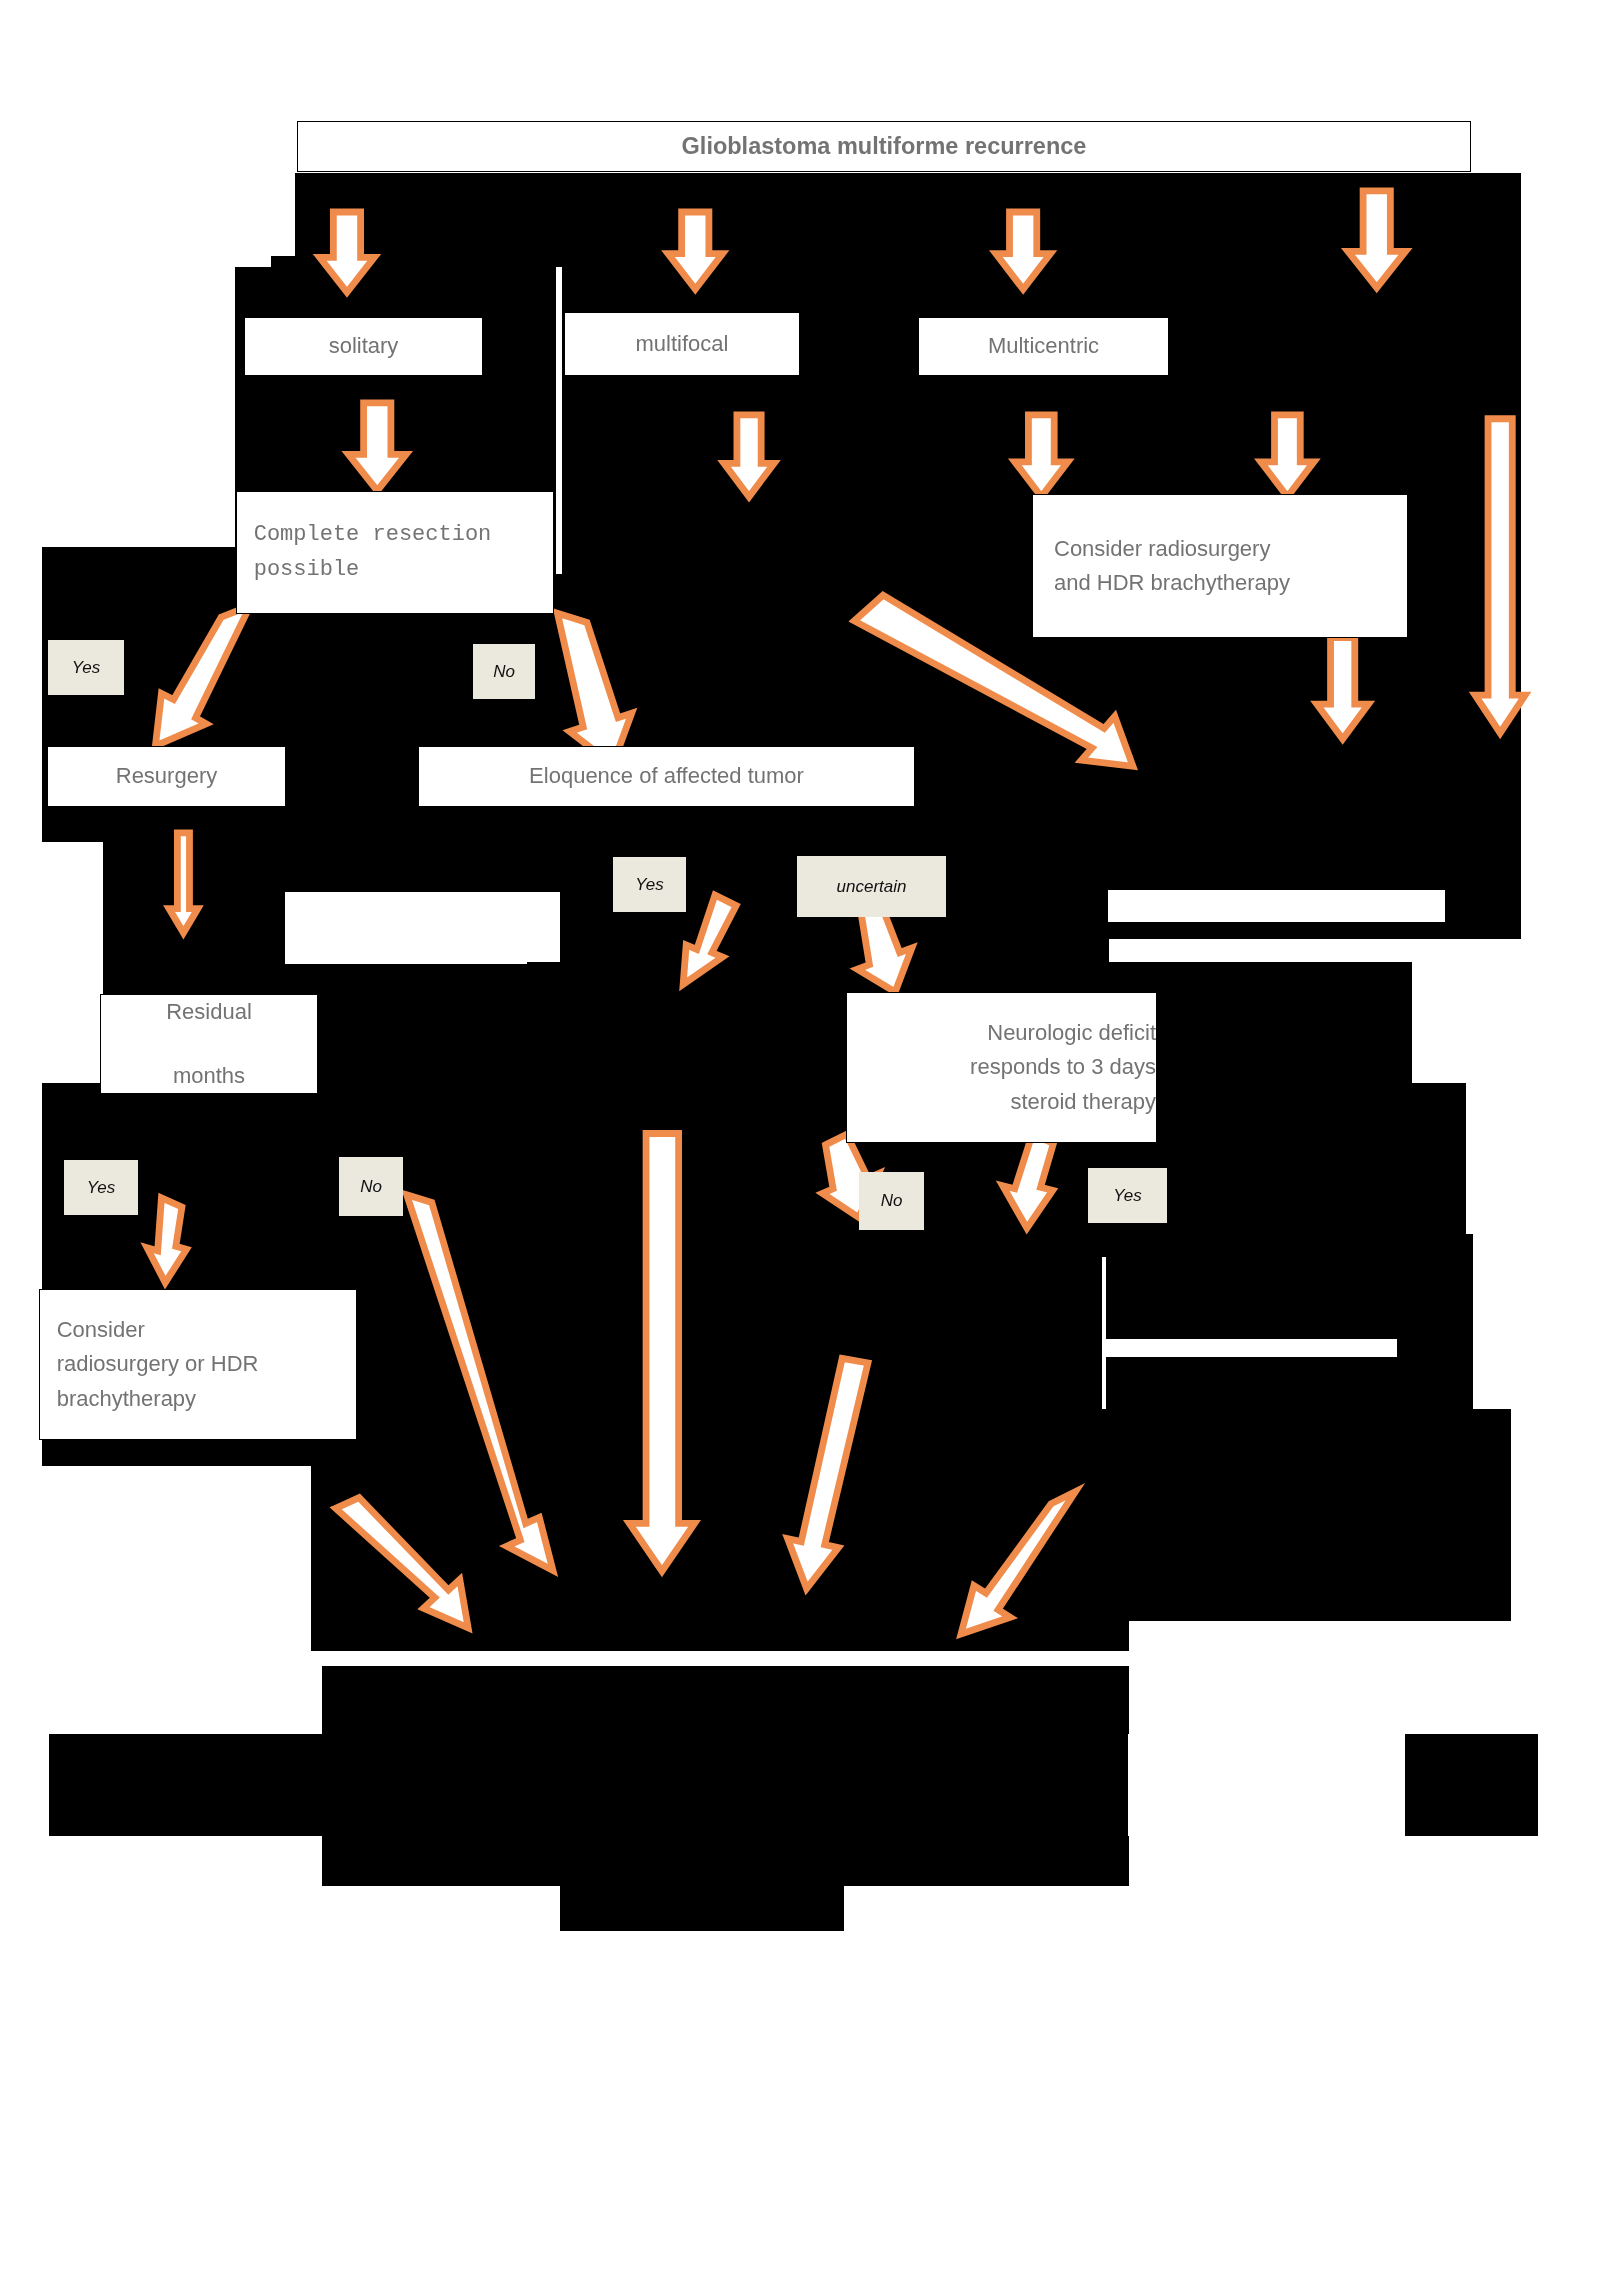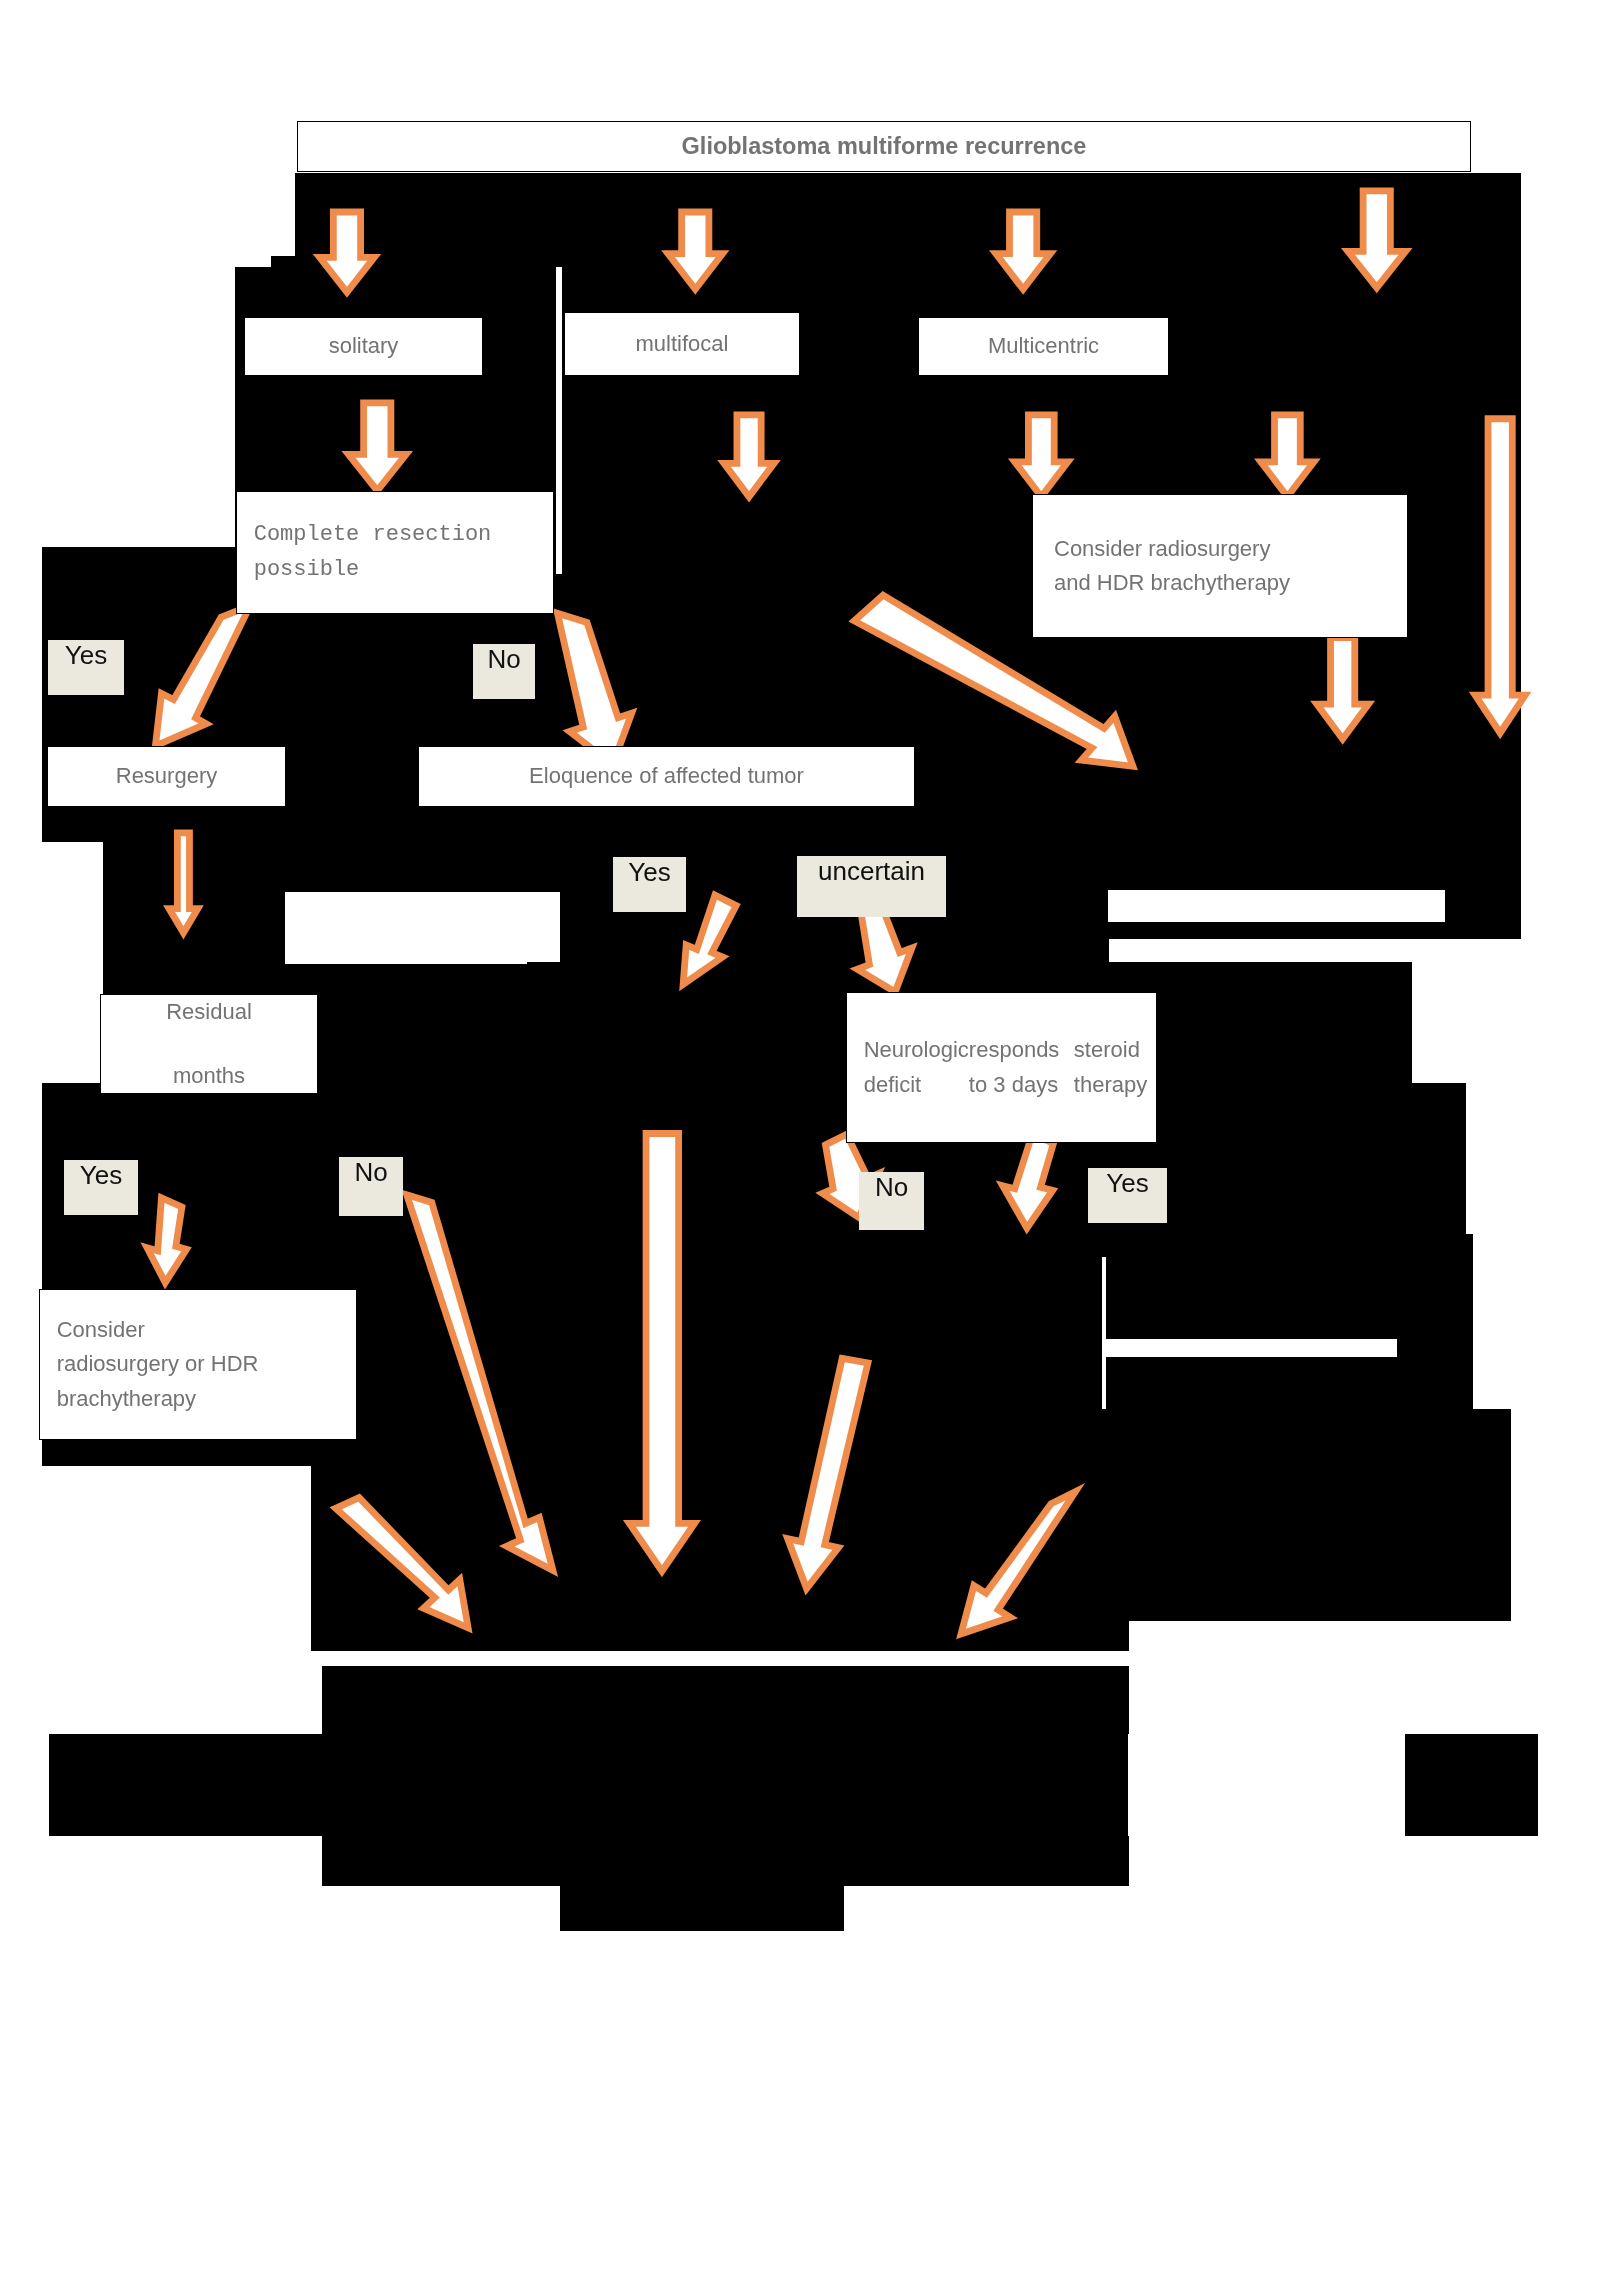--- a/index.html
+++ b/index.html
@@ -16,22 +16,22 @@
     box-sizing:border-box;display:flex;align-items:center;
     font-size:22px;color:#737373;line-height:1.55;
   }
   .node.center{justify-content:center;text-align:center;}
   .node.left{justify-content:flex-start;padding-left:16.7px;text-align:left;}
   .node.title{font-weight:bold;font-size:23.5px;justify-content:center;}
 
   
   .tag{
     position:absolute;background:#EBE9DE;border:0;box-sizing:border-box;
-    display:flex;align-items:flex-start;justify-content:center;
-    font-size:26px;color:#111111;
+    display:flex;align-items:center;justify-content:center;
+    font-size:17px;color:#111111;font-style:italic;
   }
 
   
   #arrows{position:absolute;left:0;top:0;width:1623px;height:2295px;pointer-events:none;}
   .arrow{fill:#FFFFFF;stroke:#F08C4B;stroke-width:9;stroke-linejoin:miter;}
 </style>
 </head>
 <body>
 
 <div id="canvas">
@@ -157,21 +157,21 @@
 
   <div class="node center" style="left:418px;top:746px;width:497px;height:61px;">
     <span>Eloquence of affected tumor</span>
   </div>
 
   <div class="node center" style="left:100px;top:994px;width:218px;height:100px;flex-direction:column;justify-content:space-between;">
     <span>Residual</span>
     <span>months</span>
   </div>
 
-  <div class="node left" style="left:846px;top:992px;width:311px;height:151px;align-items:center;justify-content:center;">
+  <div class="node left" style="left:846px;top:992px;width:311px;height:151px;flex-direction:column;align-items:flex-end;justify-content:center;">
     <span>Neurologic deficit</span>
     <span>responds to 3 days</span>
     <span>steroid therapy</span>
   </div>
 
   <div class="node left" style="left:39px;top:1289px;width:318px;height:151px;flex-direction:column;align-items:flex-start;justify-content:center;">
     <span>Consider</span>
     <span>radiosurgery or HDR</span>
     <span>brachytherapy</span>
   </div>

